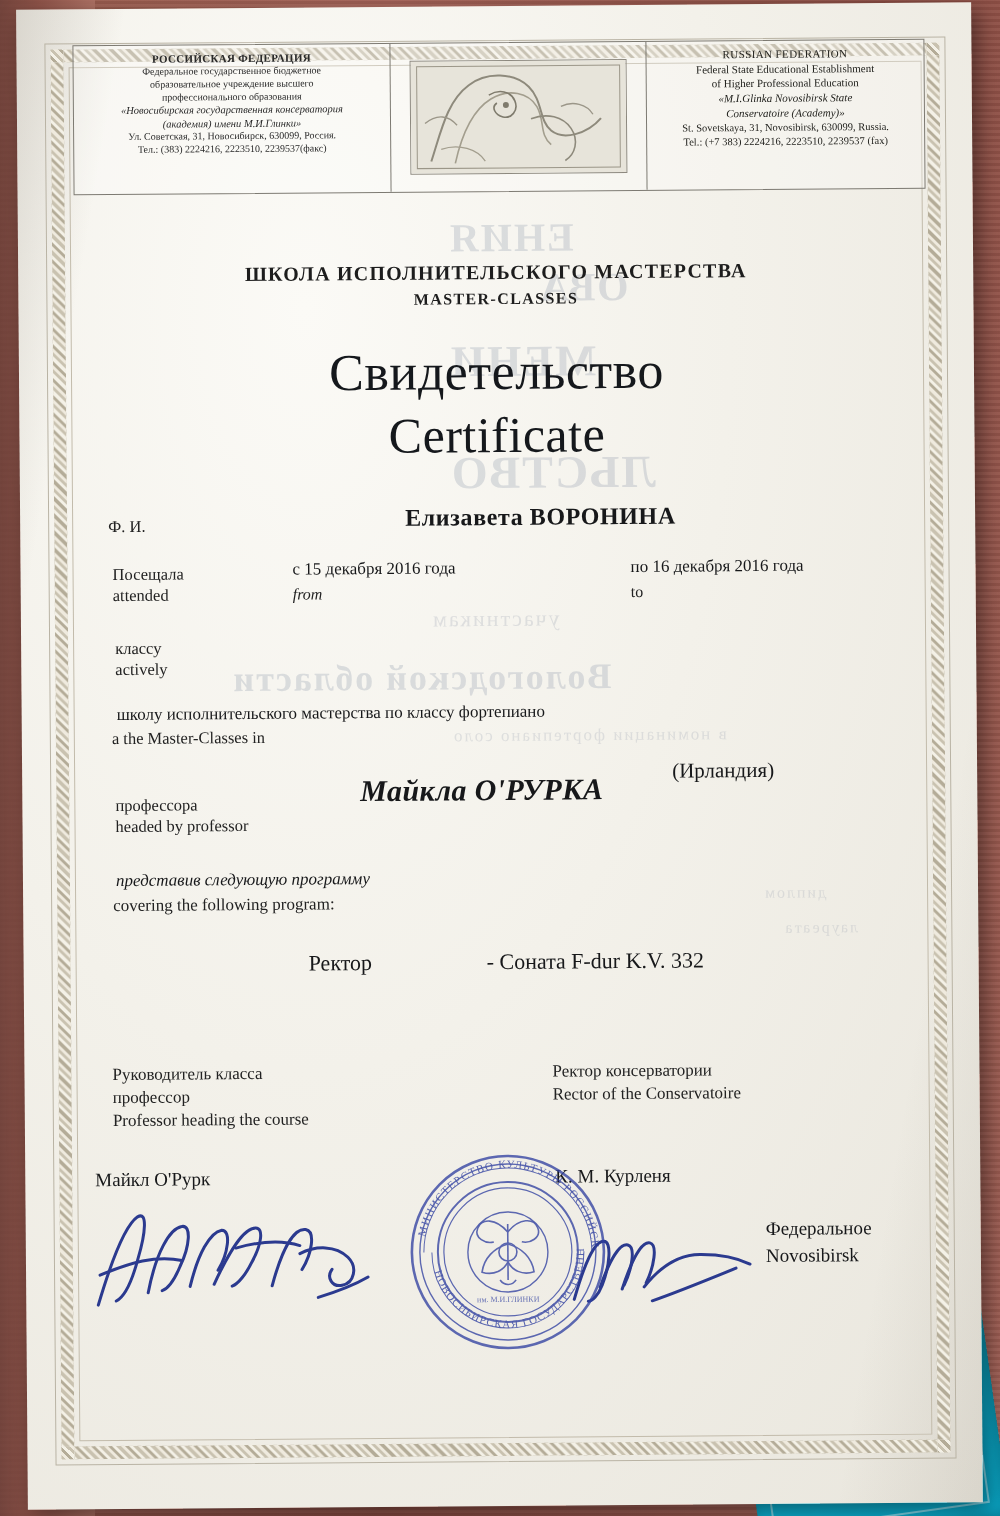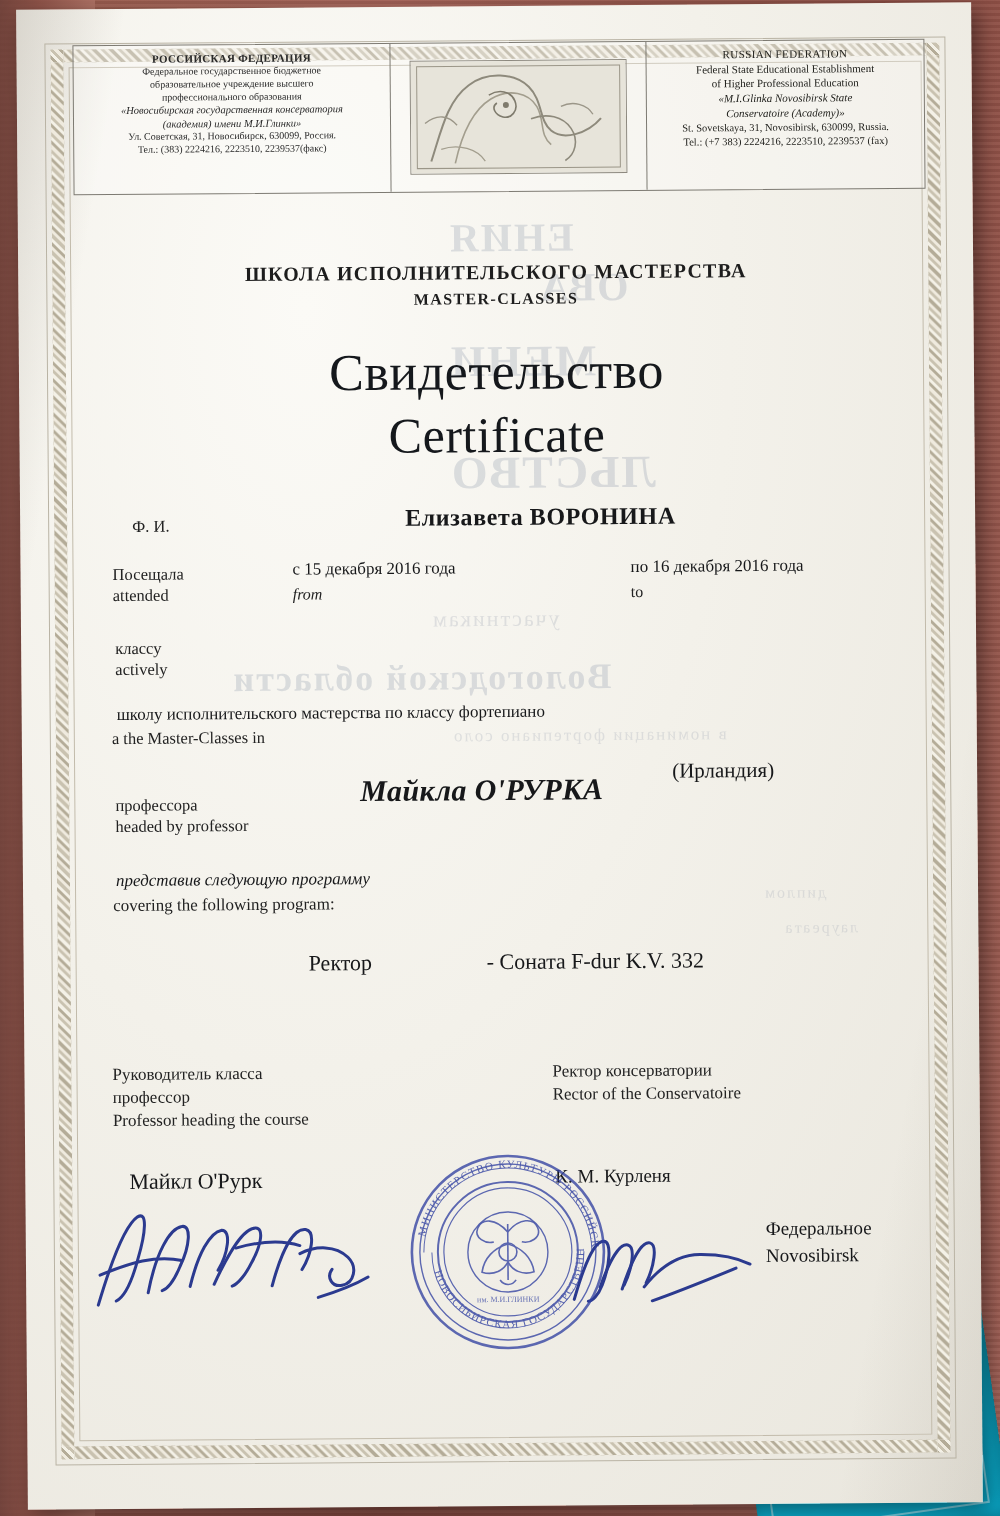--- a/index.html
+++ b/index.html
@@ -204,21 +204,21 @@
     font-size: 16.5px;
     color: #222;
     line-height: 1.28;
     white-space: pre-line;
   }
   .val {
     position: absolute;
     color: #17181a;
   }
 
-  #fi-label   { left: 112px; top: 507px; font-family: Liberation Serif, serif; }
+  #fi-label   { left: 88px; top: 507px; font-family: Liberation Serif, serif; }
   #name-value {
     left: 385px; top: 498px;
     font-size: 24px; font-weight: bold; letter-spacing: .6px;
   }
 
   #attended-label { left: 92px; top: 555px; }
   #from-label     { left: 272px; top: 577px; font-size: 16px; font-style: italic; }
   #date-from      { left: 272px; top: 552px; font-size: 17px; }
   #to-label       { left: 610px; top: 577px; font-size: 16px; }
   #date-to        { left: 610px; top: 552px; font-size: 17px; }
@@ -238,21 +238,21 @@
   #covering-ru { left: 93px; top: 862px; font-size: 17px; font-style: italic; }
   #covering-en { left: 90px; top: 886px; font-size: 17px; }
 
   #work-composer { left: 285px; top: 943px; font-size: 22px; }
   #work-title    { left: 463px; top: 943px; font-size: 22px; }
 
   
   #sig-left-label  { left: 88px; top: 1055px; font-size: 17px; line-height: 1.35; }
   #sig-right-label { left: 528px; top: 1055px; font-size: 17px; line-height: 1.35; }
 
-  #sig-left-name  { left: 104px; top: 1160px; font-size: 22px; }
+  #sig-left-name  { left: 70px; top: 1160px; font-size: 19px; }
   #sig-right-name { left: 530px; top: 1160px; font-size: 19px; }
 
   #city { left: 740px; top: 1212px; font-size: 19px; line-height: 1.4; }
 
   
   .sig-svg { position: absolute; pointer-events: none; }
   #sig1 { left: 60px; top: 1180px; }
   #sig2 { left: 540px; top: 1210px; }
 
   

